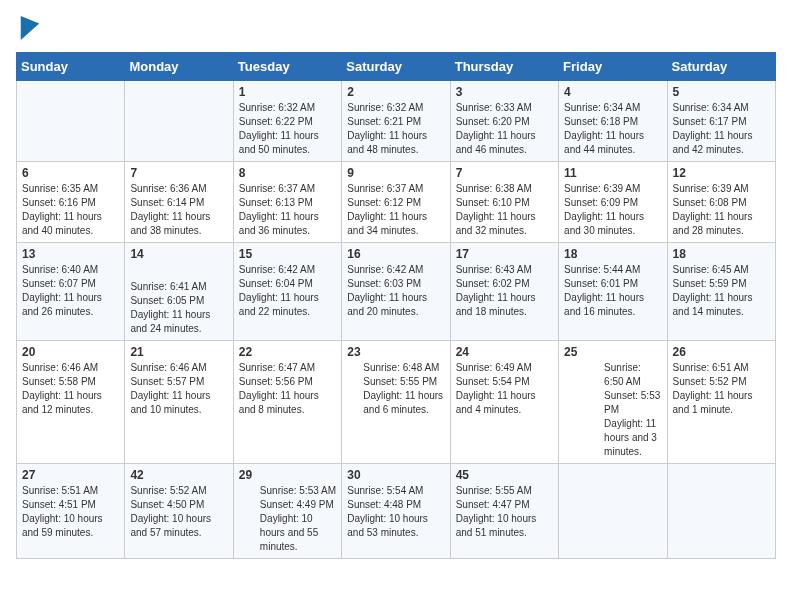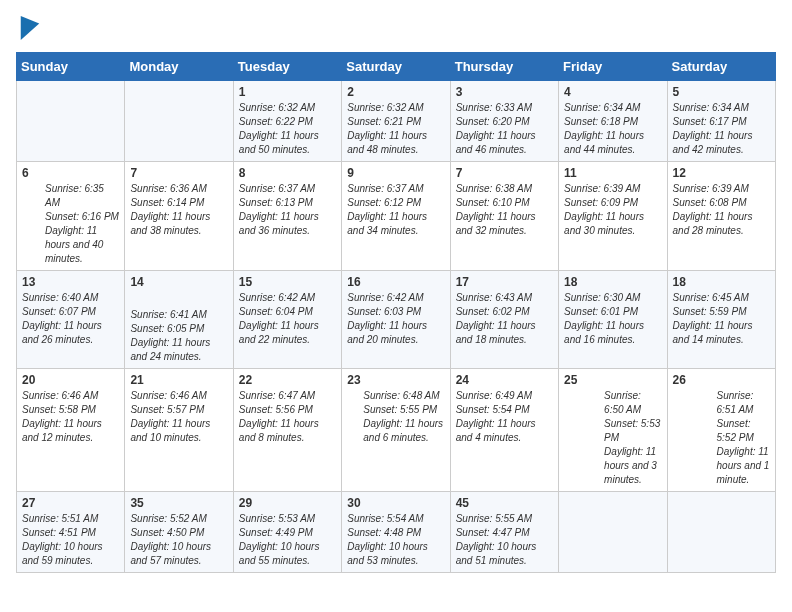--- a/index.html
+++ b/index.html
@@ -86,21 +86,20 @@
     .day-num {
       font-weight: bold;
       font-size: 12px;
       display: block;
       margin-bottom: 2px;
     }
     .cell-content {
       font-size: 10px;
       line-height: 1.4;
       color: #333;
-      font-style: italic;
     }
     td.empty {
       background: #f9f9f9;
     }
   </style>
 </head>
 <body>
 
 <div class="header">
   <div class="logo">
@@ -161,21 +160,21 @@
         <td>
           <span class="day-num">5</span>
           <div class="cell-content" style="white-space: pre-line;">Sunrise: 6:34 AM
 Sunset: 6:17 PM
 Daylight: 11 hours and 42 minutes.</div>
         </td>
       </tr>
       <tr>
         <td>
           <span class="day-num">6</span>
-          <div class="cell-content" style="white-space: pre-line; margin-left: 23px;">Sunrise: 6:35 AM
+          <div class="cell-content" style="white-space: pre-line;">Sunrise: 6:35 AM
 Sunset: 6:16 PM
 Daylight: 11 hours and 40 minutes.</div>
         </td>
         <td>
           <span class="day-num">7</span>
           <div class="cell-content" style="white-space: pre-line;">Sunrise: 6:36 AM
 Sunset: 6:14 PM
 Daylight: 11 hours and 38 minutes.</div>
         </td>
         <td>
@@ -235,21 +234,21 @@
 Daylight: 11 hours and 20 minutes.</div>
         </td>
         <td>
           <span class="day-num">17</span>
           <div class="cell-content" style="white-space: pre-line;">Sunrise: 6:43 AM
 Sunset: 6:02 PM
 Daylight: 11 hours and 18 minutes.</div>
         </td>
         <td>
           <span class="day-num">18</span>
-          <div class="cell-content" style="white-space: pre-line;">Sunrise: 6:30 AM
+          <div class="cell-content" style="white-space: pre-line;">Sunrise: 5:44 AM
 Sunset: 6:01 PM
 Daylight: 11 hours and 16 minutes.</div>
         </td>
         <td>
           <span class="day-num">18</span>
           <div class="cell-content" style="white-space: pre-line;">Sunrise: 6:45 AM
 Sunset: 5:59 PM
 Daylight: 11 hours and 14 minutes.</div>
         </td>
       </tr>
@@ -285,41 +284,41 @@
 Daylight: 11 hours and 4 minutes.</div>
         </td>
         <td>
           <span class="day-num">25</span>
           <div class="cell-content" style="white-space: pre-line; margin-left: 40px;">Sunrise: 6:50 AM
 Sunset: 5:53 PM
 Daylight: 11 hours and 3 minutes.</div>
         </td>
         <td>
           <span class="day-num">26</span>
-          <div class="cell-content" style="white-space: pre-line; margin-left: 44px;">Sunrise: 6:51 AM
+          <div class="cell-content" style="white-space: pre-line;">Sunrise: 6:51 AM
 Sunset: 5:52 PM
 Daylight: 11 hours and 1 minute.</div>
         </td>
       </tr>
       <tr>
         <td>
           <span class="day-num">27</span>
           <div class="cell-content" style="white-space: pre-line;">Sunrise: 5:51 AM
 Sunset: 4:51 PM
 Daylight: 10 hours and 59 minutes.</div>
         </td>
         <td>
-          <span class="day-num">35</span>
+          <span class="day-num">42</span>
           <div class="cell-content" style="white-space: pre-line;">Sunrise: 5:52 AM
 Sunset: 4:50 PM
 Daylight: 10 hours and 57 minutes.</div>
         </td>
         <td>
           <span class="day-num">29</span>
-          <div class="cell-content" style="white-space: pre-line;">Sunrise: 5:53 AM
+          <div class="cell-content" style="white-space: pre-line; margin-left: 21px;">Sunrise: 5:53 AM
 Sunset: 4:49 PM
 Daylight: 10 hours and 55 minutes.</div>
         </td>
         <td>
           <span class="day-num">30</span>
           <div class="cell-content" style="white-space: pre-line;">Sunrise: 5:54 AM
 Sunset: 4:48 PM
 Daylight: 10 hours and 53 minutes.</div>
         </td>
         <td>

